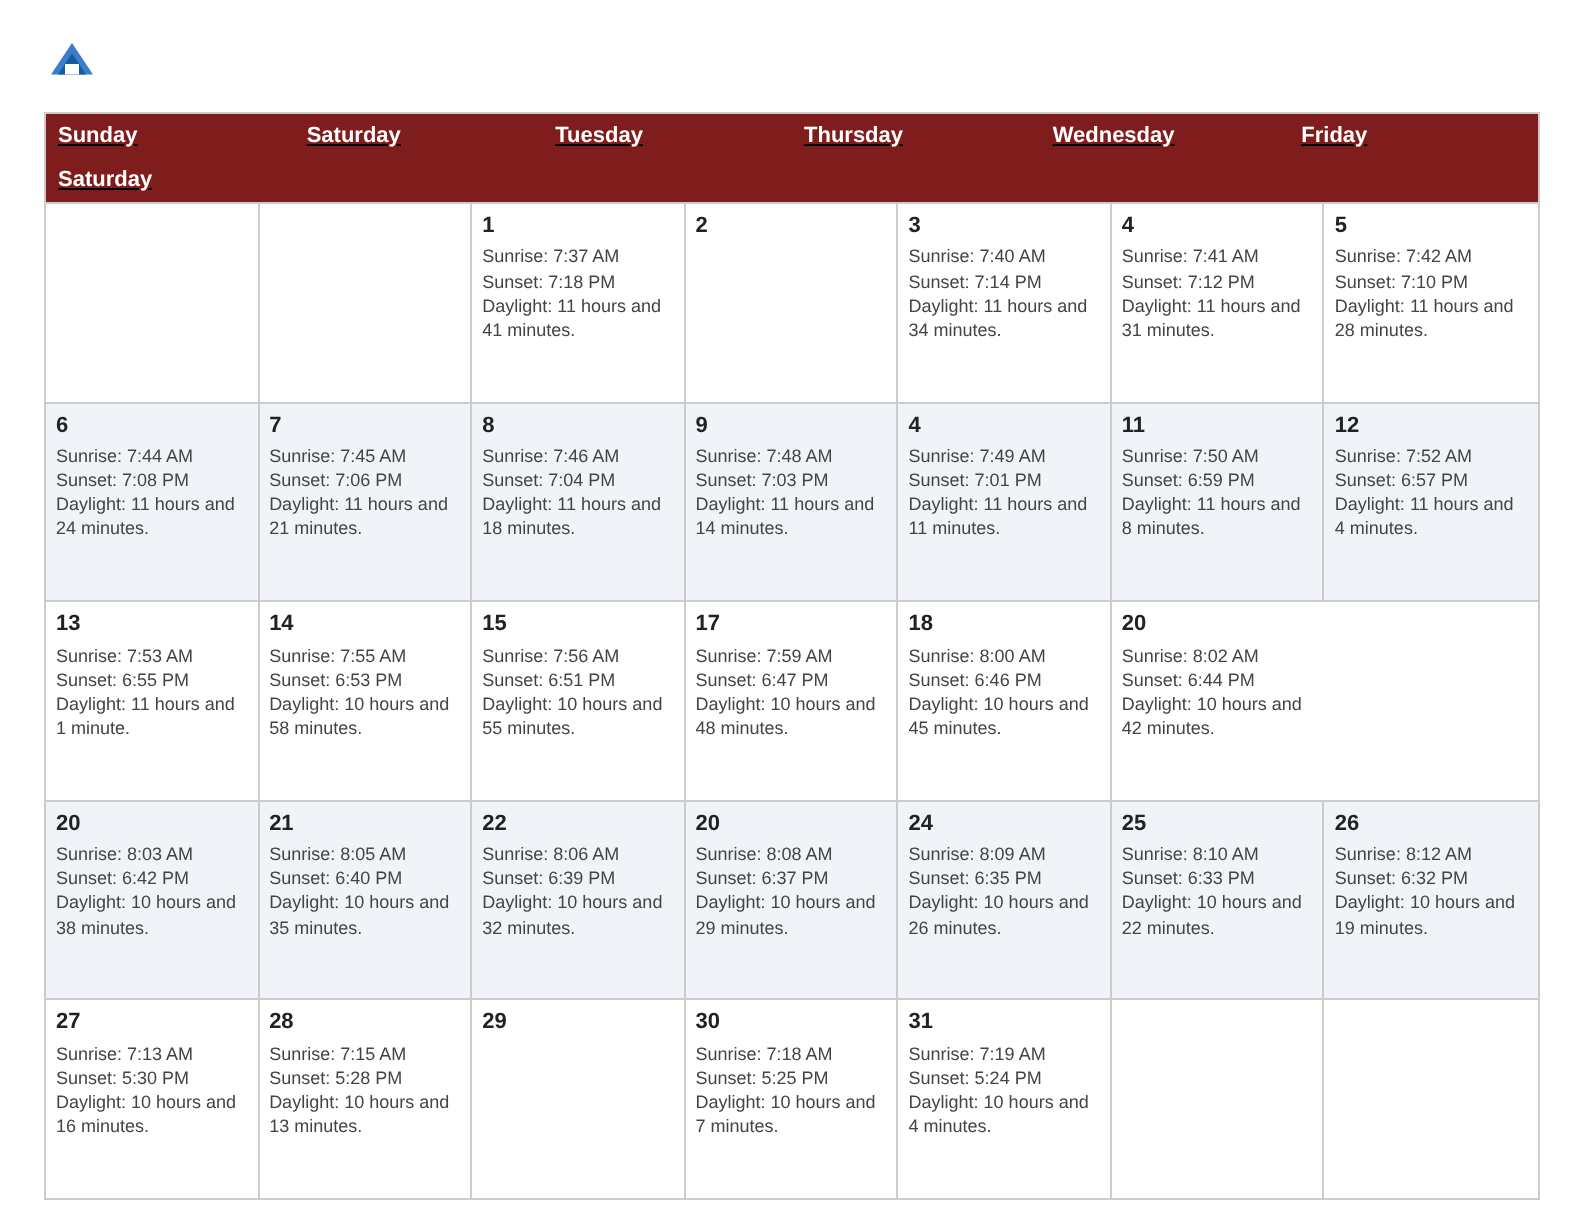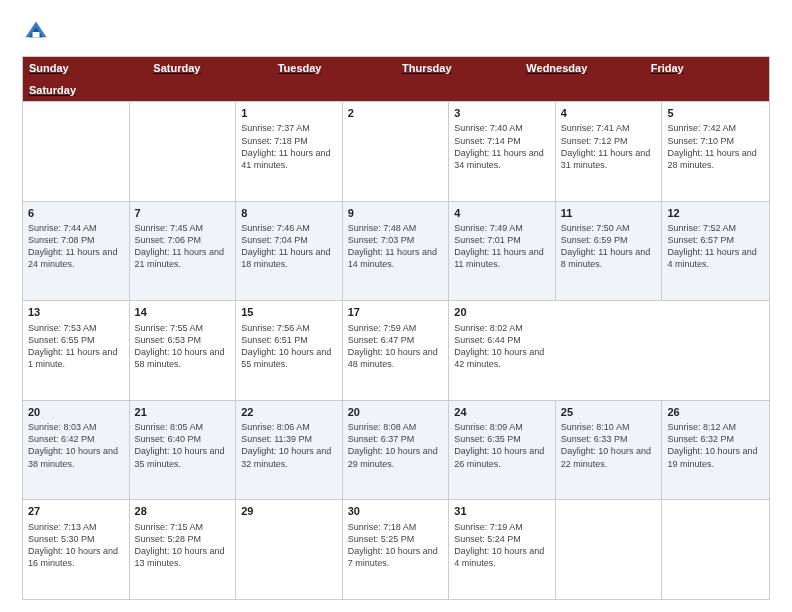--- a/index.html
+++ b/index.html
@@ -246,20 +246,26 @@
 Sunset: 6:51 PM
 Daylight: 10 hours and 55 minutes.</div>
           </div>
           <div class="cal-cell">
             <span class="day-num">17</span>
             <div class="cell-info">Sunrise: 7:59 AM
 Sunset: 6:47 PM
 Daylight: 10 hours and 48 minutes.</div>
           </div>
           <div class="cal-cell">
+            <span class="day-num">18</span>
+            <div class="cell-info">Sunrise: 8:00 AM
+Sunset: 6:46 PM
+Daylight: 10 hours and 45 minutes.</div>
+          </div>
+          <div class="cal-cell">
             <span class="day-num">20</span>
             <div class="cell-info">Sunrise: 8:02 AM
 Sunset: 6:44 PM
 Daylight: 10 hours and 42 minutes.</div>
           </div>
         </div>
         <div class="cal-row">
           <div class="cal-cell shaded">
             <span class="day-num">20</span>
             <div class="cell-info">Sunrise: 8:03 AM
@@ -268,21 +274,21 @@
           </div>
           <div class="cal-cell shaded">
             <span class="day-num">21</span>
             <div class="cell-info">Sunrise: 8:05 AM
 Sunset: 6:40 PM
 Daylight: 10 hours and 35 minutes.</div>
           </div>
           <div class="cal-cell shaded">
             <span class="day-num">22</span>
             <div class="cell-info">Sunrise: 8:06 AM
-Sunset: 11:39 PM
+Sunset: 6:39 PM
 Daylight: 10 hours and 32 minutes.</div>
           </div>
           <div class="cal-cell shaded">
             <span class="day-num">20</span>
             <div class="cell-info">Sunrise: 8:08 AM
 Sunset: 6:37 PM
 Daylight: 10 hours and 29 minutes.</div>
           </div>
           <div class="cal-cell shaded">
             <span class="day-num">24</span>

